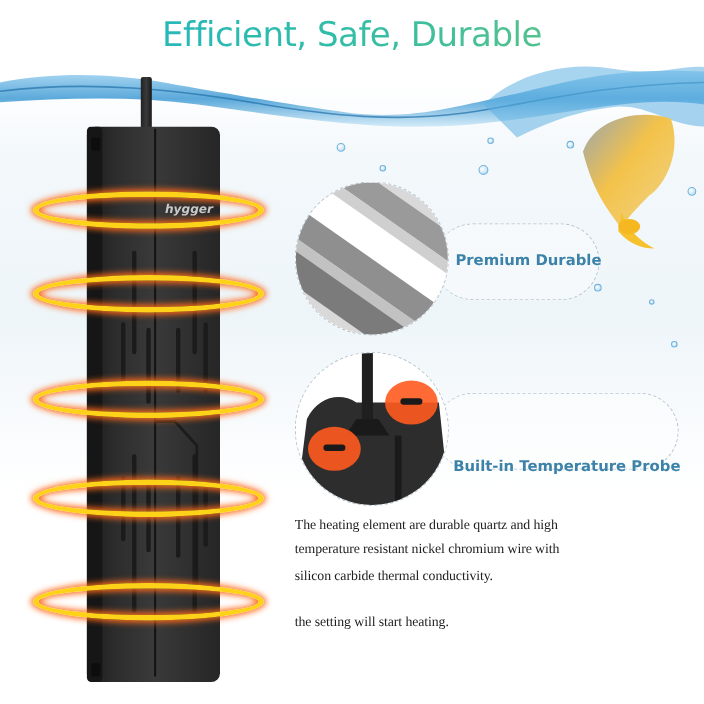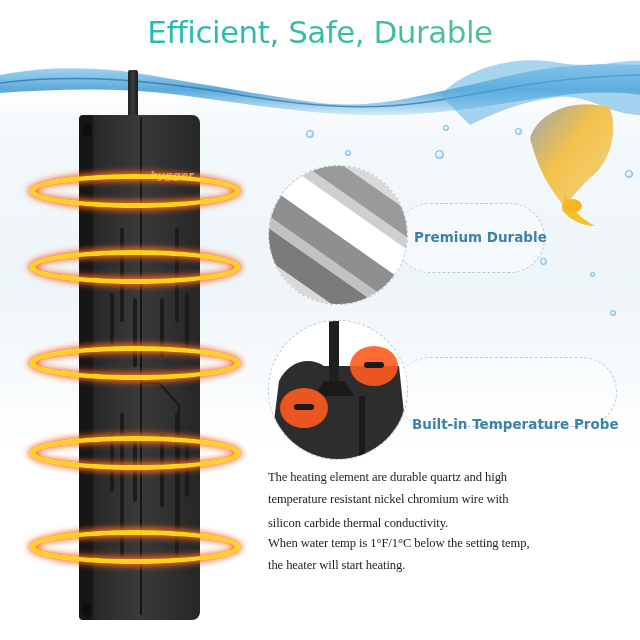--- a/index.html
+++ b/index.html
@@ -107,21 +107,21 @@
       <line x1="100" y1="300" x2="100" y2="440"></line>
       <line x1="35" y1="320" x2="35" y2="375"></line>
       <line x1="58" y1="325" x2="58" y2="385"></line>
       <line x1="85" y1="320" x2="85" y2="390"></line>
       <line x1="110" y1="325" x2="110" y2="380"></line>
     </g>
     <path d="M64,268 L82,268 L102,290 L102,420" stroke="#1b1b1b" stroke-width="2.5" fill="none"></path>
     <rect x="6" y="10" width="8" height="12" rx="2" fill="#0d0d0d"></rect>
     <rect x="6" y="488" width="8" height="12" rx="2" fill="#0d0d0d"></rect>
   </svg>
-  <div style="position:absolute;left:150px;top:169px;font-family:'DejaVu Sans',sans-serif;font-size:11px;font-weight:bold;font-style:italic;color:#c8c8c8;">hygger</div>
+  <div style="position:absolute;left:150px;top:184px;font-family:'DejaVu Sans',sans-serif;font-size:11px;font-weight:bold;font-style:italic;color:#c8c8c8;">hygger</div>
 
   <div class="ring" style="top:174px;"></div>
   <div class="ring" style="top:250px;"></div>
   <div class="ring" style="top:346px;"></div>
   <div class="ring" style="top:436px;"></div>
   <div class="ring" style="top:530px;"></div>
 
   <div class="callout">
     <div class="pill" style="left:395px;top:203px;width:150px;"></div>
     <div class="circle" style="left:268px;top:165px;">
@@ -154,16 +154,15 @@
         <ellipse cx="35" cy="87" rx="24" ry="20" fill="#ff5a1f" opacity="0.9"></ellipse>
         <rect x="25" y="83" width="20" height="6" rx="3" fill="#1a1a1a"></rect>
       </svg>
     </div>
     <div class="pill-label" style="left:412px;top:384px;margin-top:32px;">Built-in Temperature Probe</div>
   </div>
 
   <div class="desc" style="top:470px;">The heating element are durable quartz and high</div>
   <div class="desc" style="top:516px;">silicon carbide thermal conductivity.</div>
   <div class="desc" style="top:492px;">temperature resistant nickel chromium wire with</div>
-  <div class="desc" style="top:536px;">When water temp is 1°F/1°C below the setting temp,</div>
-  <div class="desc" style="top:558px;">the heater will start heating.</div>
+  <div class="desc" style="top:558px;">the setting will start heating.</div>
 
 </div>
 
 </body></html>

